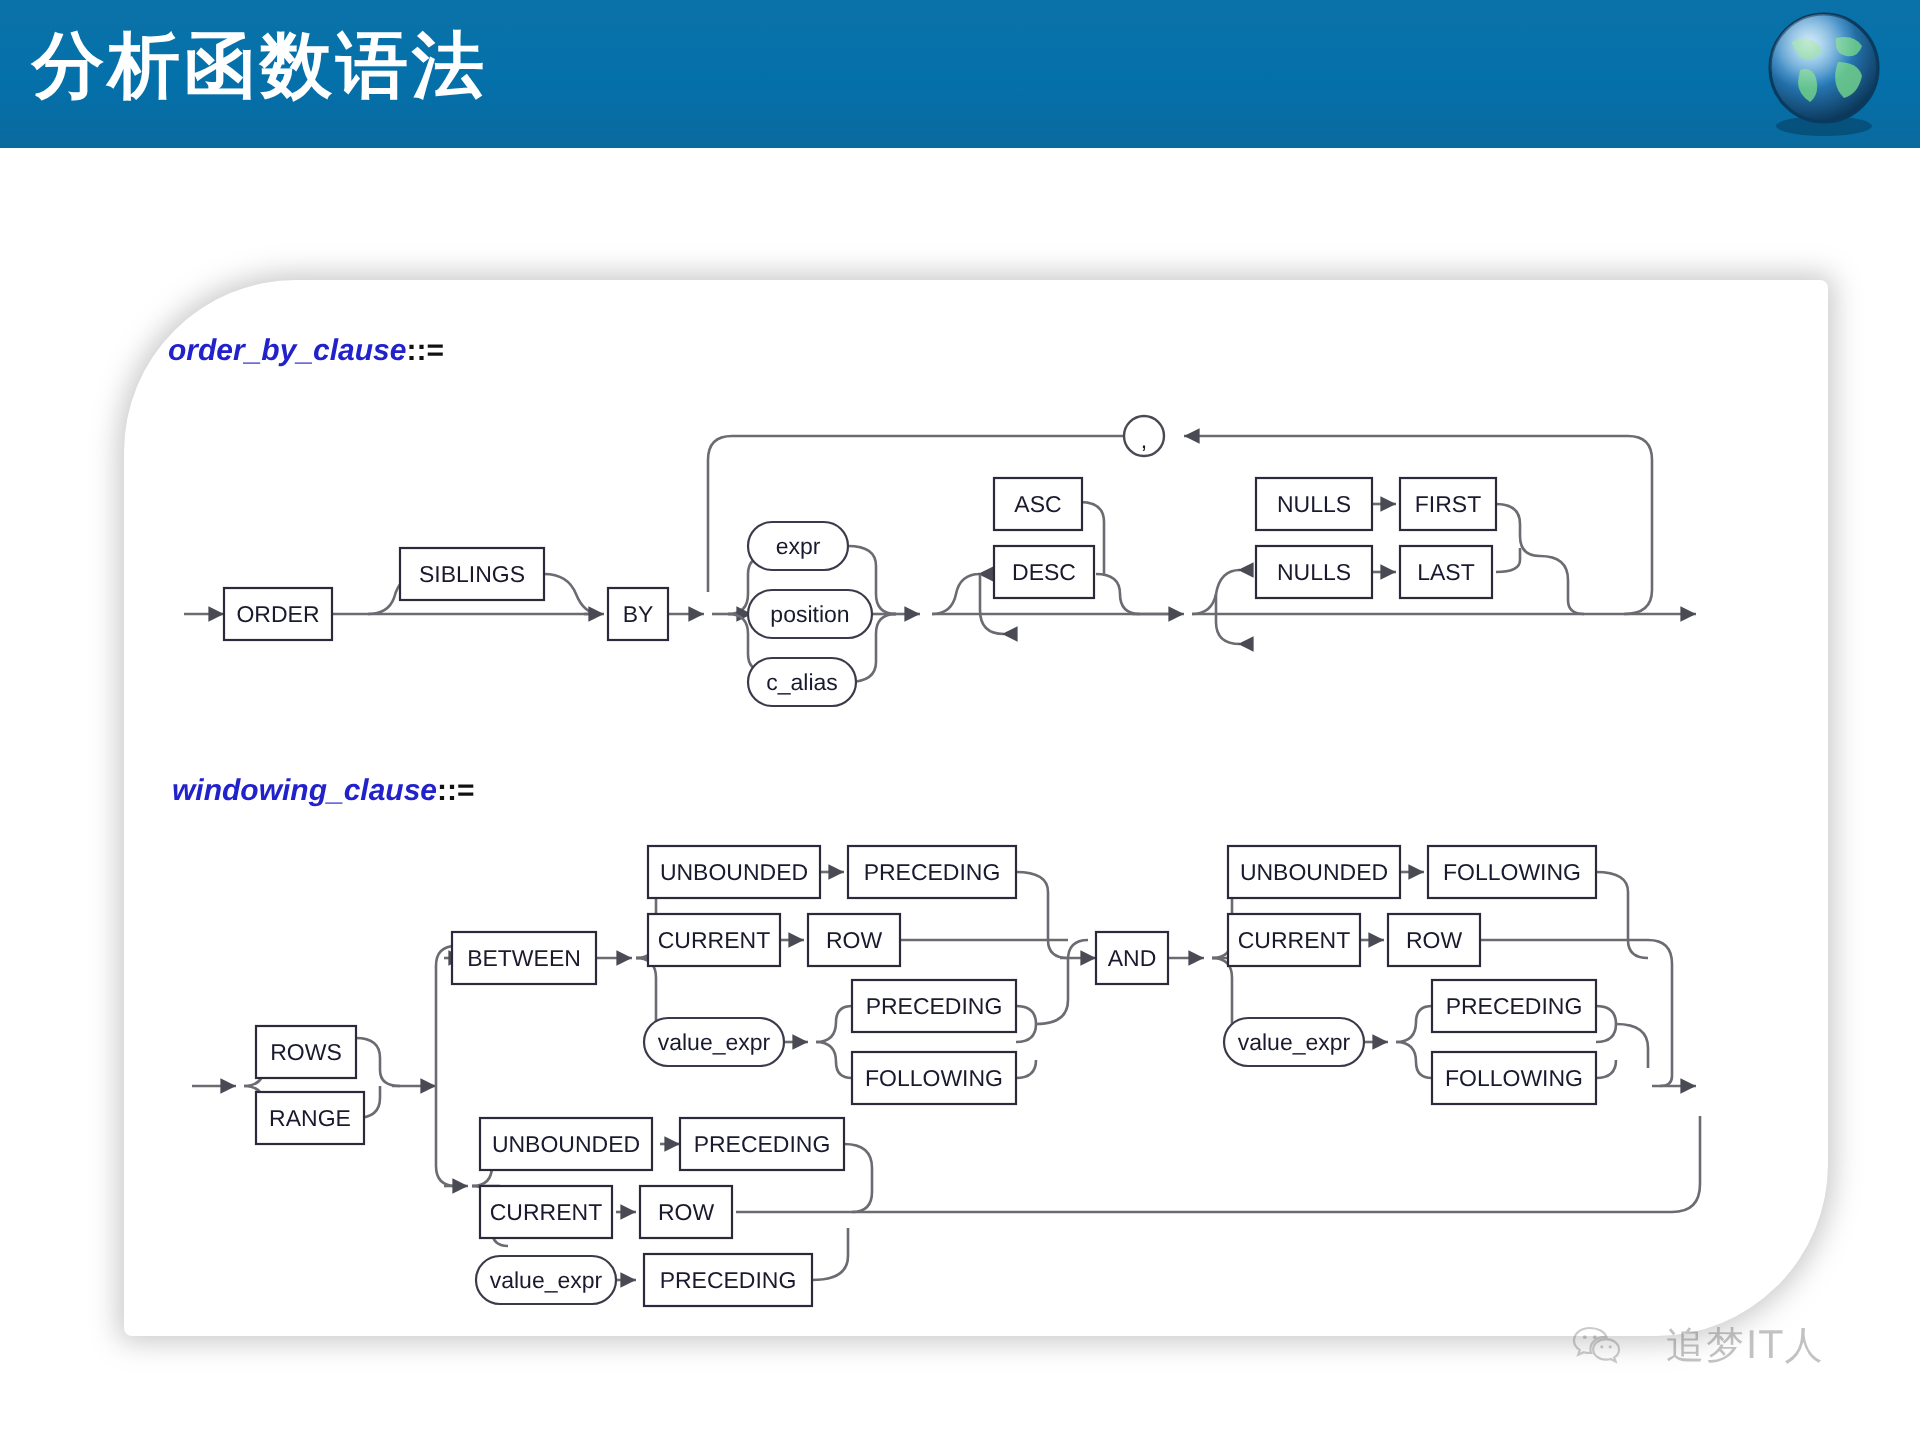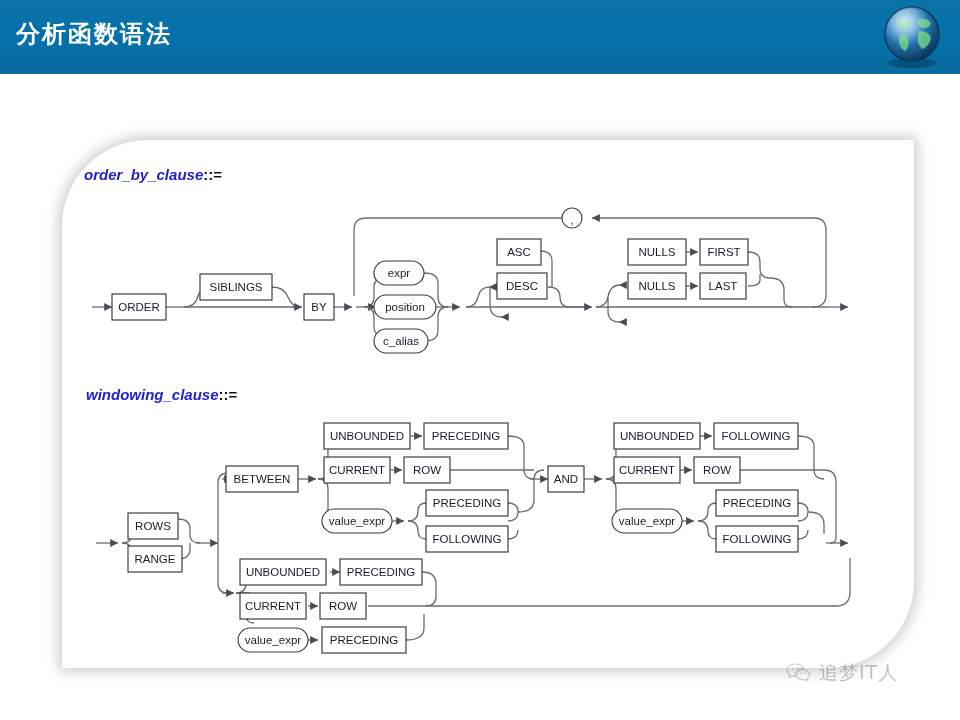--- a/index.html
+++ b/index.html
@@ -11,21 +11,21 @@
     overflow:hidden;position:relative;
   }
   
   #header{
     position:absolute;left:0;top:0;width:960px;height:74px;
     background:linear-gradient(180deg,#0b72a8 0%,#0470aa 55%,#0a6a9e 100%);
     overflow:hidden;
   }
   #header-title{
     position:absolute;left:16px;top:12px;
-    font-size:24px;font-weight:bold;color:#ffffff;
+    font-size:36px;font-weight:bold;color:#ffffff;
     letter-spacing:2px;line-height:44px;
     font-family:"DejaVu Sans","Liberation Sans",sans-serif;
     white-space:nowrap;
   }
   #globe{
     position:absolute;right:14px;top:3px;width:68px;height:68px;
   }
   
   #panel{
     position:absolute;left:62px;top:140px;width:852px;height:528px;
@@ -52,21 +52,21 @@
     font-size:11.5px;fill:#1a1a2e;
     text-anchor:middle;dominant-baseline:middle;
   }
   rect.nt{fill:#ffffff;stroke:#2a2a3a;stroke-width:1.1;}
   rect.rounded{fill:#ffffff;stroke:#3a3a4a;stroke-width:1.1;}
   path.rail,line.rail{fill:none;stroke:#6b6b72;stroke-width:1.3;}
   circle.comma{fill:#ffffff;stroke:#4a4a55;stroke-width:1.2;}
   
   #watermark{
     position:absolute;left:786px;top:660px;
-    display:flex;align-items:center;gap:7px;
+    display:flex;align-items:center;gap:21px;
     opacity:.30;
   }
   #wm-text{
     font-family:"DejaVu Sans","Liberation Sans",sans-serif;
     font-size:19px;color:#3a3a3a;letter-spacing:1px;white-space:nowrap;
   }
 </style>
 </head>
 <body>
 

